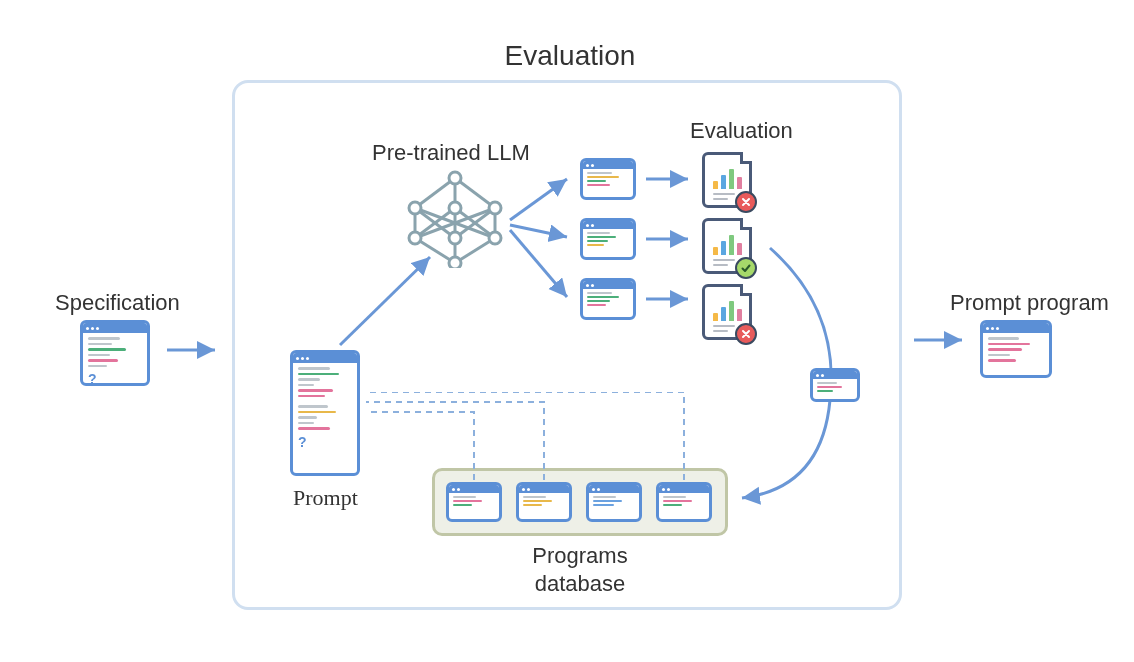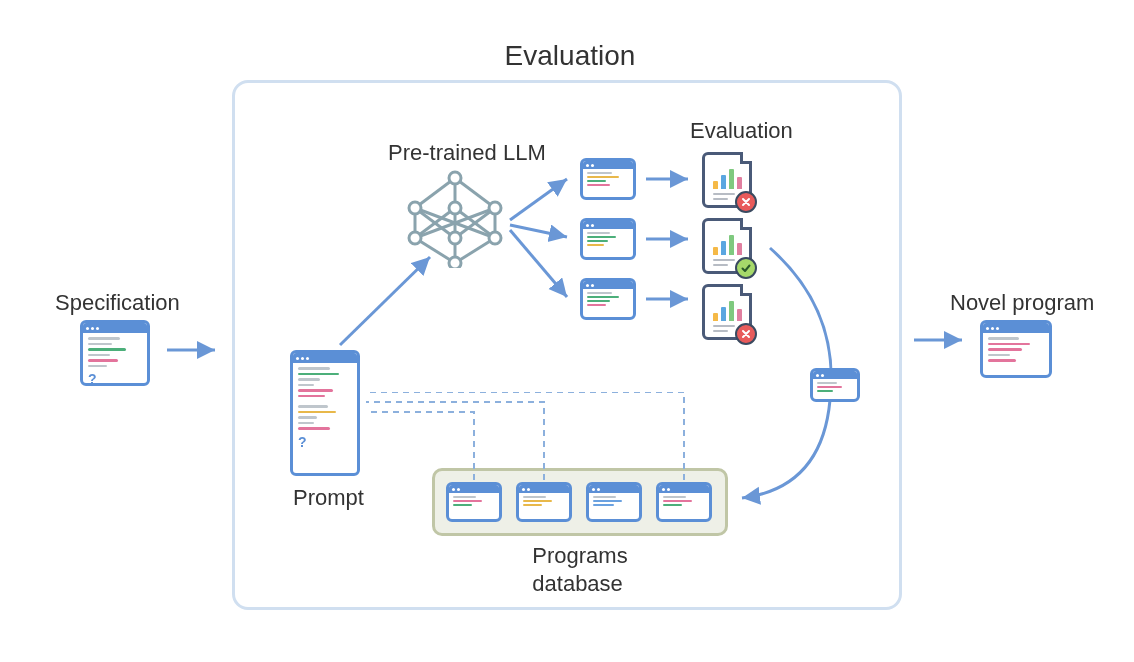--- a/index.html
+++ b/index.html
@@ -177,32 +177,32 @@
     <div class="code-line cl-pink" style="width:50%"></div>
     <div style="height:2px"></div>
     <div class="code-line cl-gray" style="width:55%"></div>
     <div class="code-line cl-yellow" style="width:70%"></div>
     <div class="code-line cl-gray" style="width:35%"></div>
     <div class="code-line cl-gray" style="width:30%"></div>
     <div class="code-line cl-pink" style="width:60%"></div>
     <div class="qmark">?</div>
   </div>
 </div>
-<div class="label" style="left:293px; top:485px;">Prompt</div>
+<div class="label" style="left:293px; top:485px;font-family:Liberation Serif, serif;">Prompt</div>
 
 <svg class="arrow" style="left:335px; top:245px; width:120px; height:110px;">
   <defs>
       <marker id="ah2" markerWidth="8" markerHeight="8" refX="6" refY="3" orient="auto">
         <path d="M0,0 L6,3 L0,6 Z" fill="#6a97d6"></path>
       </marker>
     </defs>
   <line x1="5" y1="100" x2="95" y2="12" stroke="#6a97d6" stroke-width="3" marker-end="url(#ah2)"></line>
 </svg>
 
-<div class="label" style="left:388px; top:140px;">Pre-trained LLM</div>
+<div class="label" style="left:372px; top:140px;">Pre-trained LLM</div>
 <svg class="nn-svg" style="left:400px; top:168px; width:110px; height:100px;">
   <g stroke="#8aa3ad" stroke-width="3" fill="#ffffff">
     <line x1="55" y1="10" x2="15" y2="40"></line>
       <line x1="55" y1="10" x2="55" y2="40"></line>
       <line x1="55" y1="10" x2="95" y2="40"></line>
     <line x1="15" y1="40" x2="15" y2="70"></line>
       <line x1="55" y1="40" x2="55" y2="70"></line>
       <line x1="95" y1="40" x2="95" y2="70"></line>
     <line x1="15" y1="40" x2="55" y2="70"></line>
       <line x1="15" y1="40" x2="95" y2="70"></line>
@@ -395,41 +395,41 @@
       <div class="dot"></div>
       <div class="dot"></div>
     </div>
   <div class="body">
     <div class="code-line cl-gray" style="width:55%"></div>
     <div class="code-line cl-pink" style="width:70%"></div>
     <div class="code-line cl-green" style="width:45%"></div>
   </div>
 </div>
 
-<div class="label" style="left:580px; top:542px; transform:translateX(-50%); white-space:pre-line; line-height:1.25;">Programs
+<div class="label" style="left:580px; top:542px; text-align:center; transform:translateX(-50%); white-space:pre-line; line-height:1.25;">Programs
 database</div>
 
 <svg class="arrow" style="left:362px; top:392px; width:360px; height:92px;">
   <g stroke="#8cb0dd" stroke-width="2" stroke-dasharray="6 5" fill="none">
     <path d="M 112 88 L 112 20 L 4 20"></path>
     <path d="M 182 88 L 182 10 L 4 10"></path>
     <path d="M 322 88 L 322 0 L 4 0"></path>
   </g>
 </svg>
 
 <svg class="arrow" style="left:912px; top:330px; width:60px; height:20px;">
   <defs>
       <marker id="ah6" markerWidth="8" markerHeight="8" refX="6" refY="3" orient="auto">
         <path d="M0,0 L6,3 L0,6 Z" fill="#6a97d6"></path>
       </marker>
     </defs>
   <line x1="2" y1="10" x2="50" y2="10" stroke="#6a97d6" stroke-width="3" marker-end="url(#ah6)"></line>
 </svg>
 
-<div class="label" style="left:950px; top:290px;">Novel program</div>
+<div class="label" style="left:950px; top:290px;">Prompt program</div>
 <div class="code-card" style="left:980px; top:320px; width:72px; height:58px;">
   <div class="titlebar">
       <div class="dot"></div>
       <div class="dot"></div>
       <div class="dot"></div>
     </div>
   <div class="body">
     <div class="code-line cl-gray" style="width:55%"></div>
     <div class="code-line cl-pink" style="width:75%"></div>
     <div class="code-line cl-pink" style="width:60%"></div>

